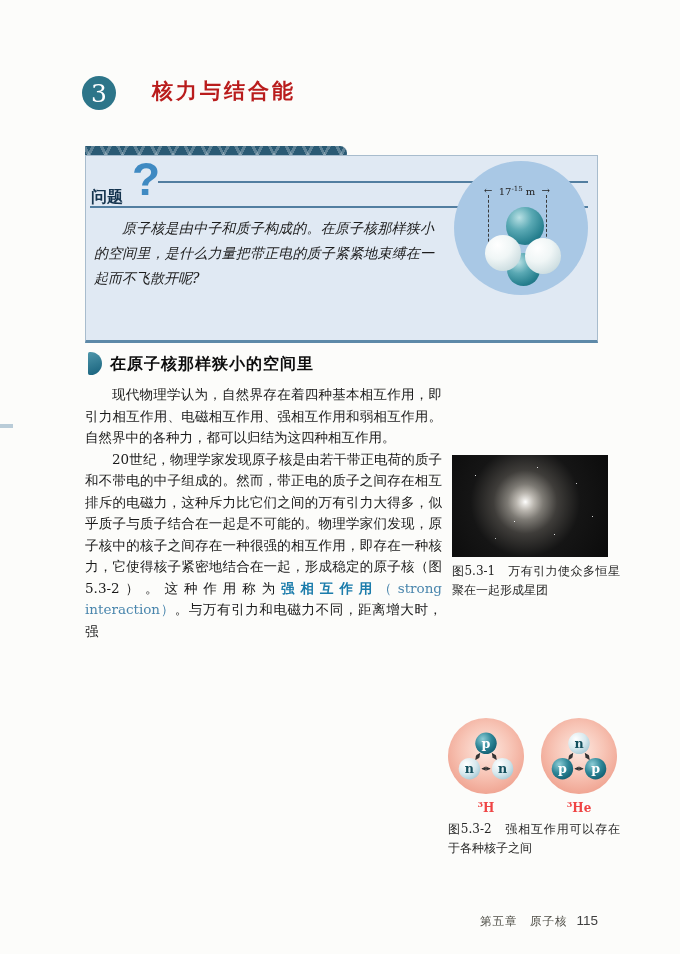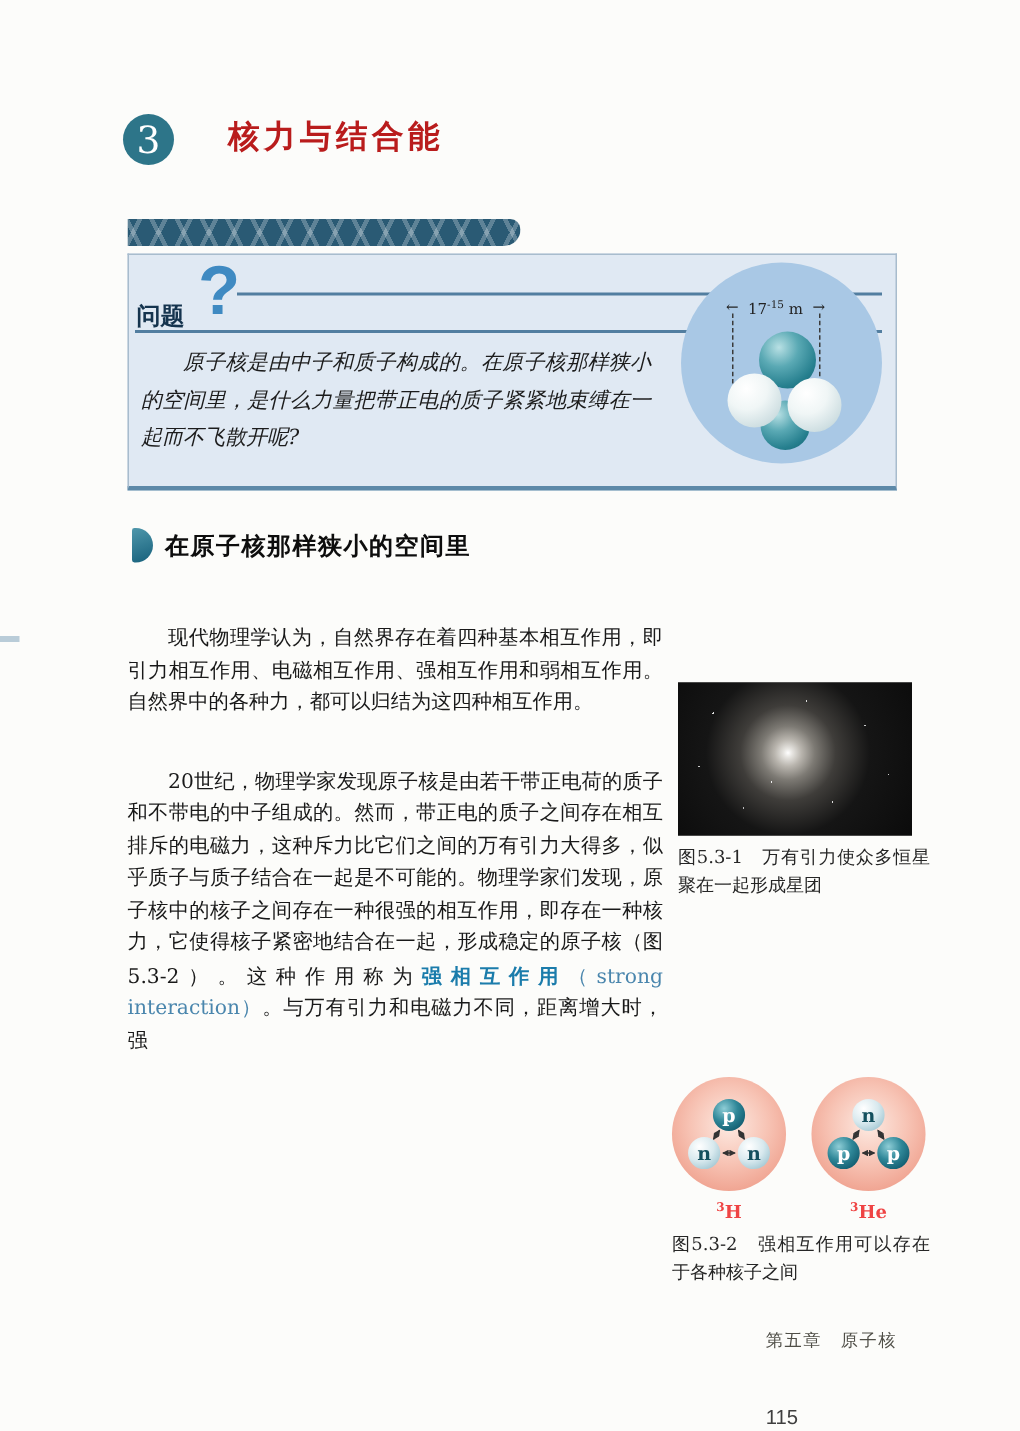--- a/index.html
+++ b/index.html
@@ -24,21 +24,21 @@
 
   
   .q-band{
     position:absolute; left:85px; top:146px; width:262px; height:18px;
     border-radius:0 10px 16px 0; background-color:#2a5a74;
     background-image:
       repeating-linear-gradient(63deg, rgba(255,255,255,0) 0 6px, rgba(255,255,255,.25) 6px 9px, rgba(255,255,255,0) 9px 15px),
       repeating-linear-gradient(117deg, rgba(255,255,255,0) 0 6px, rgba(255,255,255,.25) 6px 9px, rgba(255,255,255,0) 9px 15px);
   }
   .q-box{
-    position:absolute; left:85px; top:169px; width:513px; height:158px;
+    position:absolute; left:85px; top:155px; width:513px; height:188px;
     background:#e0e9f3; border:1px solid #a8bccd; border-bottom:3px solid #5d89a8;
   }
   .q-rule-top{ position:absolute; left:72px; right:9px; top:25px; height:2px; background:#527ea0; }
   .q-rule-bottom{ position:absolute; left:4px; right:9px; top:50px; height:2px; background:#527ea0; }
   .q-label{
     position:absolute; left:5px; top:31px;
     font-family:"Liberation Sans",sans-serif; font-weight:bold; font-size:16px; color:#15344e;
   }
   .q-mark{
     position:absolute; left:46px; top:-4px;
@@ -81,21 +81,21 @@
     position:absolute; left:110px; top:354px;
     font-family:"Liberation Sans",sans-serif; font-weight:bold; font-size:16px;
     letter-spacing:1px; color:#0d0d0d;
   }
 
   
   .body-text{
     position:absolute; left:85px; top:384px; width:357px;
     font-size:13.5px; line-height:21.5px; color:#191919; text-align:justify;
   }
-  .body-text p{ text-indent:2em;margin-top:31px; }
+  .body-text p{ text-indent:2em; }
   .run-term{ font-family:"Liberation Sans",sans-serif; font-weight:bold; color:#1b7cab; }
   .run-en{ color:#4a86ad; }
 
   
   .fig1-photo{
     position:absolute; left:452px; top:455px; width:156px; height:102px;
     background-color:#0b0b0b;
     background-image:
       radial-gradient(1px 1px at 15% 20%, #ddd 50%, transparent 51%),
       radial-gradient(1px 1px at 80% 28%, #ccc 50%, transparent 51%),
@@ -117,21 +117,21 @@
   .svg-letter{ font-family:"DejaVu Serif",serif; font-weight:bold; font-size:13px; text-anchor:middle; }
   .letter-p{ fill:#ffffff; } .letter-n{ fill:#14505e; }
   .nuc-label{ position:absolute; width:78px; top:799px; text-align:center;
     font-size:12px; font-weight:bold; color:#ef4444; }
   .nuc-label sup{ font-size:8px; }
   .nuc-label-1{ left:447px; } .nuc-label-2{ left:540px; }
 
   
   .footer{
     position:absolute; top:886px; right:82px; display:flex;
-    align-items:baseline; gap:9px;flex-direction:column;
+    align-items:baseline; gap:9px;
   }
   .footer-chapter{ font-size:11.5px; color:#4f4e47; letter-spacing:1px; }
   .footer-page{ font-family:"Liberation Sans",sans-serif; font-size:13.5px; color:#3f3f3f;margin-top:27px; }
 </style>
 </head>
 <body>
 
 <div class="page">
 
   <div class="chapter-badge">3</div>

